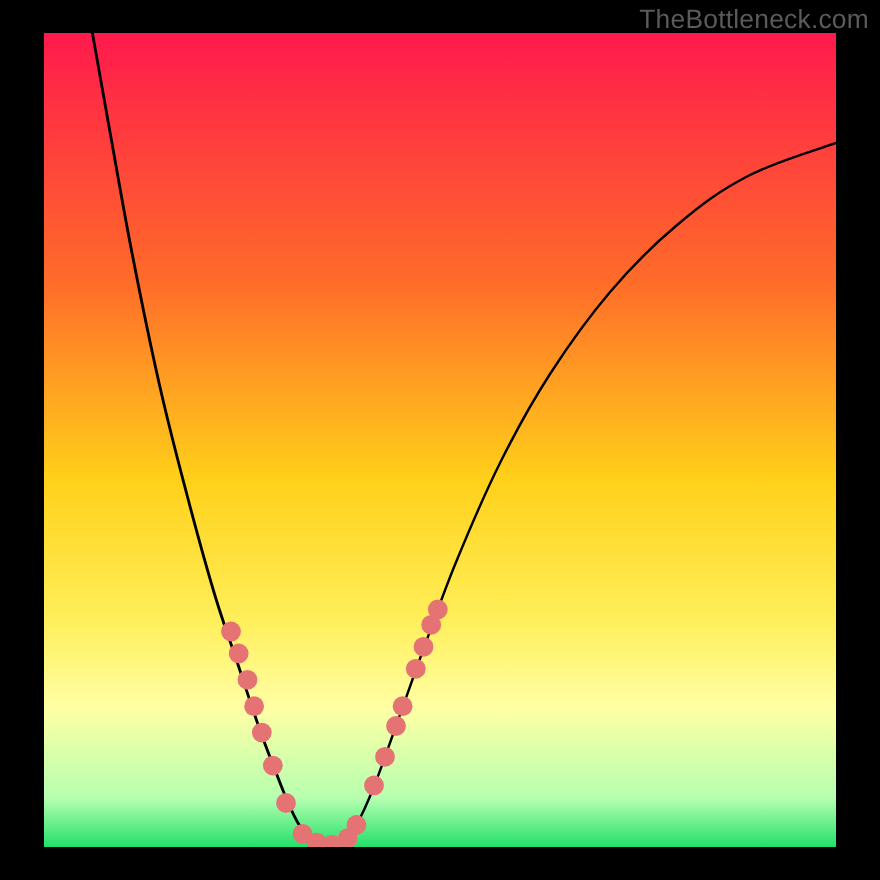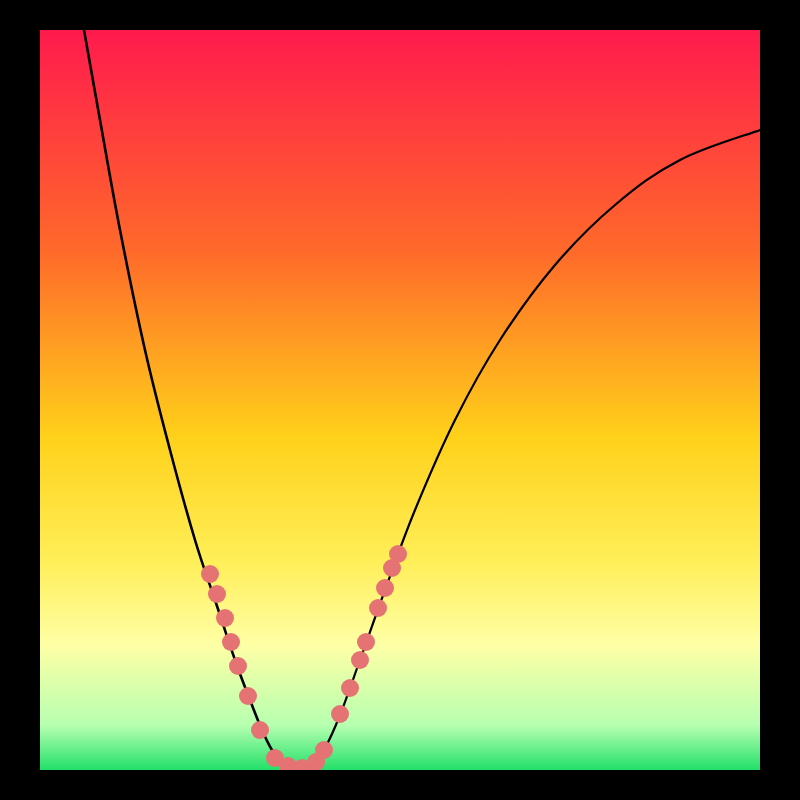--- a/index.html
+++ b/index.html
@@ -29,20 +29,21 @@
   svg {
     position: absolute;
     top: 0;
     left: 0;
   }
 </style>
 </head>
 <body>
 <div class="stage">
 
+  <div class="watermark">TheBottleneck.com</div>
 
   <svg id="chart-svg" width="800" height="800" viewBox="0 0 800 800">
     <defs>
       <linearGradient id="bg-grad" x1="0" y1="0" x2="0" y2="1">
           <stop offset="0%" stop-color="#ff1a4d"></stop>
           <stop offset="30%" stop-color="#ff6a2a"></stop>
           <stop offset="55.00000000000001%" stop-color="#ffd11a"></stop>
           <stop offset="72%" stop-color="#ffef5a"></stop>
           <stop offset="83%" stop-color="#ffffa5"></stop>
           <stop offset="94%" stop-color="#b6ffb0"></stop>

